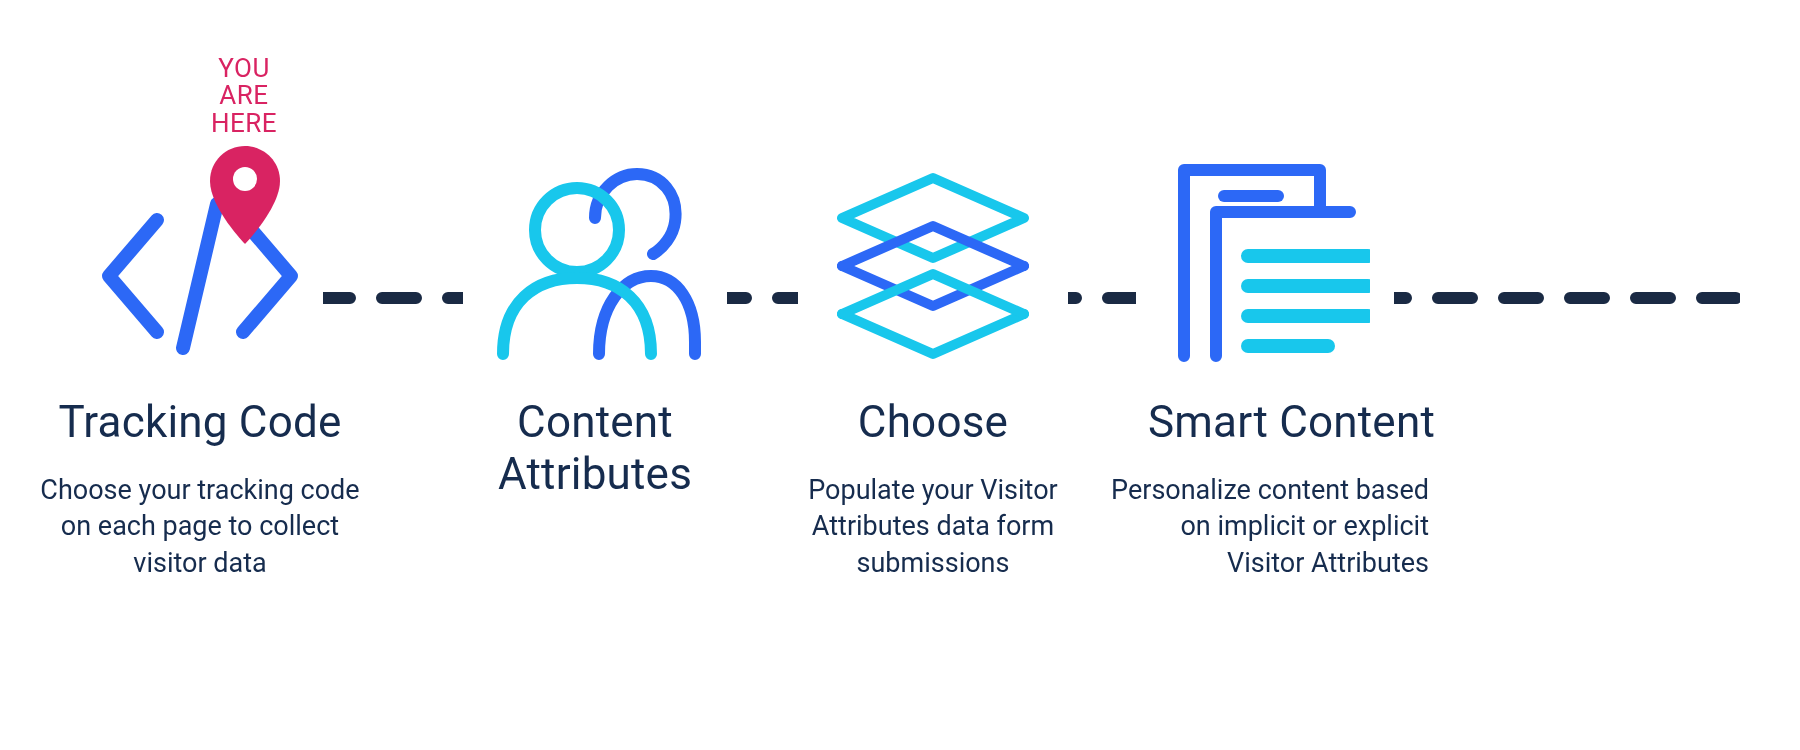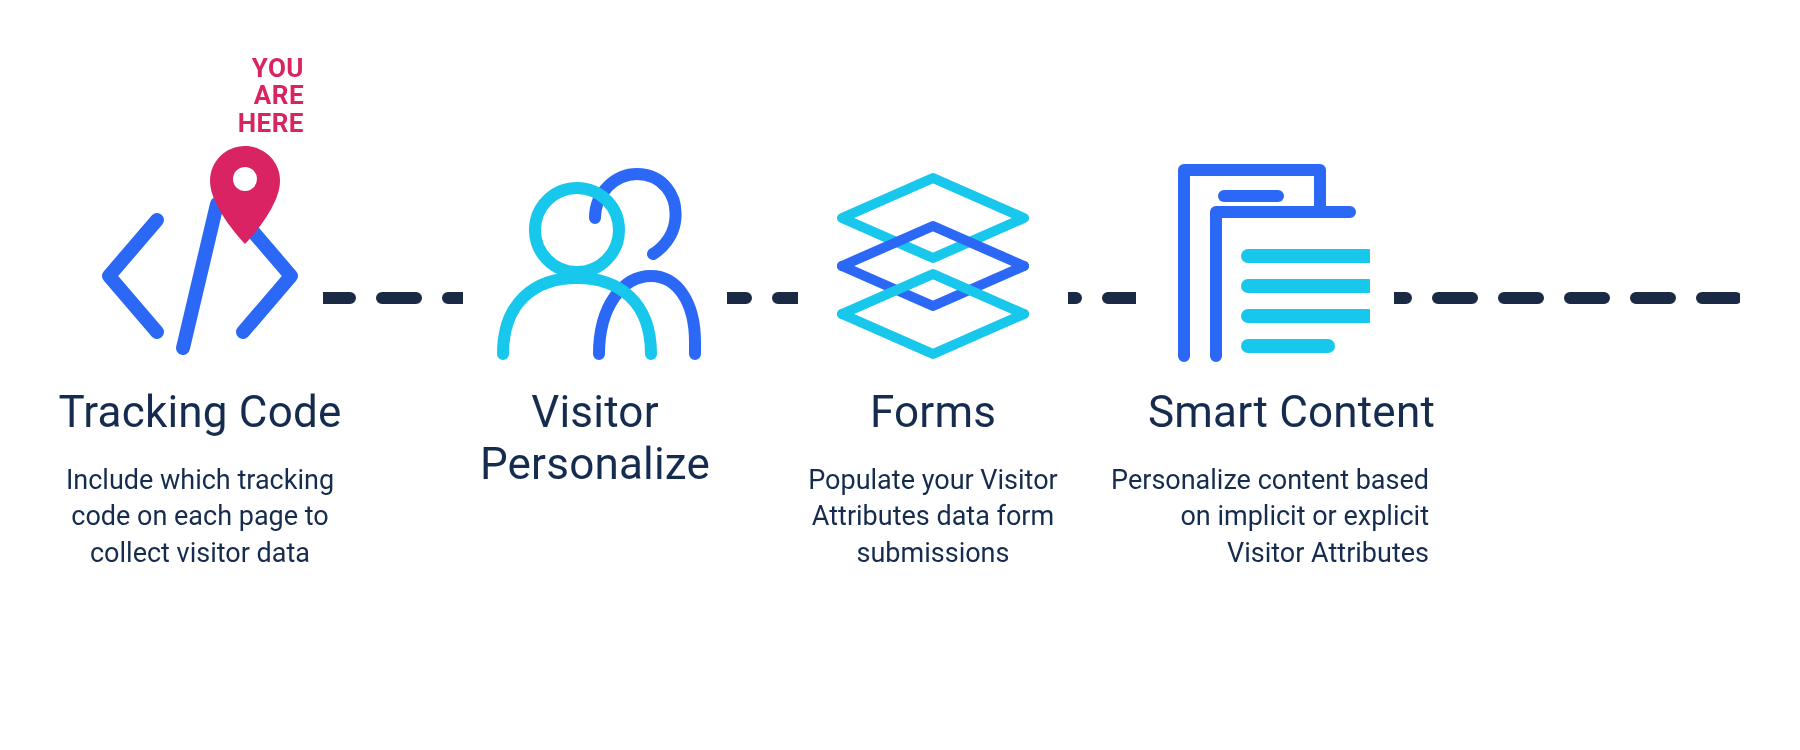--- a/index.html
+++ b/index.html
@@ -36,21 +36,21 @@
     height: 250px;
     display: flex;
     align-items: flex-end;
     justify-content: center;
     background: #ffffff00;
   }
   .step h2 {
     font-weight: 400;
     font-size: 44px;
     color: #162c4e;
-    margin-top: 16px;
+    margin-top: 26px;
     letter-spacing: 0.2px;
   }
   .step p {
     font-size: 27px;
     color: #162c4e;
     margin-top: 24px;
     line-height: 1.35;
     padding: 0 6px;
   }
 
@@ -58,22 +58,22 @@
   .step1 { left: 30px;  top: 120px; }
   .step2 { left: 425px; top: 120px; }
   .step3 { left: 768px; top: 120px; width: 330px;}
   .step4 { left: 1095px; top: 120px; width: 340px; text-align: right;}
 
   .pin-label {
     position: absolute;
     left: 184px;
     top: 55px;
     width: 120px;
-    text-align: right;
-    font-weight: 700;
+    text-align: center;
+    font-weight: 400;
     font-size: 26px;
     line-height: 1.05;
     letter-spacing: 0.5px;
     color: #d92362;
     z-index: 3;
   }
   .pin-wrap {
     position: absolute;
     left: 210px;
     top: 146px;
@@ -122,21 +122,21 @@
         <svg width="210" height="180" viewBox="0 0 210 180">
           <g fill="none" stroke="#2c68f6" stroke-width="14" stroke-linecap="round" stroke-linejoin="round">
             <polyline points="62,34 14,90 62,146"></polyline>
             <polyline points="148,34 196,90 148,146"></polyline>
             <line x1="122" y1="18" x2="88" y2="162"></line>
           </g>
         </svg>
       </span>
     </div>
     <h2>Tracking Code</h2>
-    <p>Include which tracking code on each page to collect visitor data</p>
+    <p>Choose your tracking code on each page to collect visitor data</p>
   </div>
 
   <div class="step step2">
     <div class="icon-slot">
       <span class="halo step2-halo">
         <svg width="220" height="210" viewBox="0 0 220 210">
           <g fill="none" stroke-linecap="round" stroke-linejoin="round">
 
             <g stroke="#2c68f6" stroke-width="12">
               <path d="M110 62 C110 36 131 18 152 18 C176 18 194 38 190 66 C188 80 178 92 168 98"></path>
@@ -144,38 +144,38 @@
             </g>
 
             <g stroke="#18c7ec" stroke-width="12">
               <circle cx="92" cy="74" r="42"></circle>
               <path d="M18 198 C18 146 50 122 92 122 C134 122 166 146 166 198"></path>
             </g>
           </g>
         </svg>
       </span>
     </div>
-    <h2>Visitor Personalize</h2>
+    <h2>Content Attributes</h2>
   </div>
 
   <div class="step step3">
     <div class="icon-slot">
       <span class="halo step3-halo">
         <svg width="210" height="200" viewBox="0 0 210 200">
           <g fill="none" stroke-linecap="round" stroke-linejoin="round" stroke-width="10">
             <polygon points="105,12 196,52 105,92 14,52" stroke="#18c7ec"></polygon>
             <polyline points="14,100 105,140 196,100" stroke="#2c68f6"></polyline>
             <polyline points="14,100 105,60 196,100" stroke="#2c68f6"></polyline>
             <polyline points="14,148 105,188 196,148" stroke="#18c7ec"></polyline>
             <polyline points="14,148 105,108 196,148" stroke="#18c7ec"></polyline>
           </g>
         </svg>
       </span>
     </div>
-    <h2>Forms</h2>
+    <h2>Choose</h2>
     <p>Populate your Visitor Attributes data form submissions</p>
   </div>
 
   <div class="step step4">
     <div class="icon-slot">
       <span class="halo step4-halo">
         <svg width="210" height="210" viewBox="0 0 210 210">
           <g fill="none" stroke-linecap="round" stroke-linejoin="round">
 
             <g stroke="#2c68f6" stroke-width="12">

